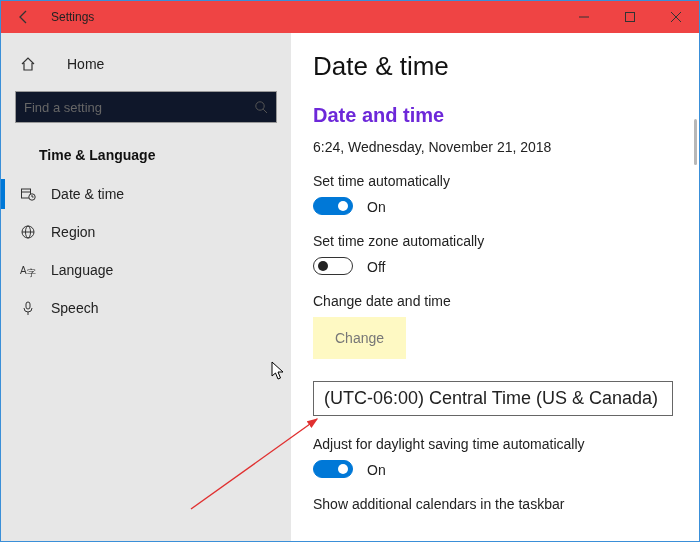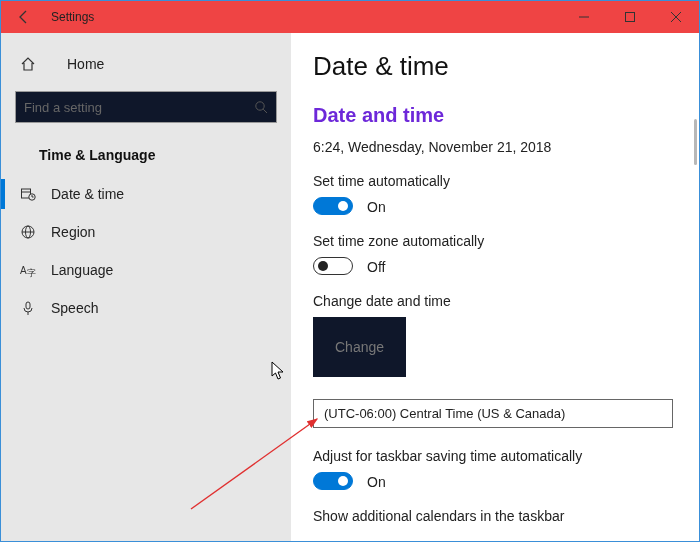--- a/index.html
+++ b/index.html
@@ -26,22 +26,22 @@
   .dt-now { font-size: 14px; color:#222; margin-bottom: 18px; }
   .setting-label { font-size: 14px; color:#222; margin-bottom: 8px; }
   .toggle-row { display:flex; align-items:flex-end; gap: 14px; margin-bottom: 18px; }
   .toggle { width: 40px; height: 18px; border-radius: 9px; position:relative; border:1px solid #333; }
   .toggle .knob { width:10px; height:10px; border-radius:50%; position:absolute; top:3px; }
   .toggle.on { background:#0078d7; border-color:#0078d7; }
   .toggle.on .knob { right:4px; background:#fff; }
   .toggle.off { background:#fff; }
   .toggle.off .knob { left:4px; background:#222; }
   .toggle-state { font-size: 14px; color:#222; }
-  .change-btn { display:inline-block; background:#0f172a; color:#777; padding: 22px 22px; font-size: 14px; margin-bottom: 22px; }
-  .tz-select { border:1px solid #666; padding: 6px 10px; font-size: 13px; color:#222; width: 360px; margin-bottom: 20px; background:#fff; }
+  .change-btn { display:inline-block; background:#fef9c3; color:#777; padding: 13px 22px; font-size: 14px; margin-bottom: 22px; }
+  .tz-select { border:1px solid #666; padding: 6px 10px; font-size: 18px; color:#222; width: 360px; margin-bottom: 20px; background:#fff; }
   .scrollbar-stub { position:absolute; right:2px; top:86px; width:3px; height:46px; background:#b8b8b8; border-radius:2px; }
   .cursor { position:absolute; left:270px; top:360px; pointer-events:none; }
   .arrow-ann { position:absolute; pointer-events:none; }
   svg { display:block; }
 </style>
 </head>
 <body>
 
 <div class="titlebar">
   <div class="back">
@@ -155,21 +155,21 @@
       <span class="toggle-state">Off</span>
     </div>
 
     <div class="setting-label">Change date and time</div>
     <div class="change-btn">Change</div>
 
     <div class="tz-select">
       <span>(UTC-06:00) Central Time (US &amp; Canada)</span>
     </div>
 
-    <div class="setting-label">Adjust for taskbar saving time automatically</div>
+    <div class="setting-label">Adjust for daylight saving time automatically</div>
     <div class="toggle-row">
       <div class="toggle on">
           <div class="knob"></div>
         </div>
       <span class="toggle-state">On</span>
     </div>
 
     <div class="setting-label">Show additional calendars in the taskbar</div>
 
     <div class="scrollbar-stub"></div>

